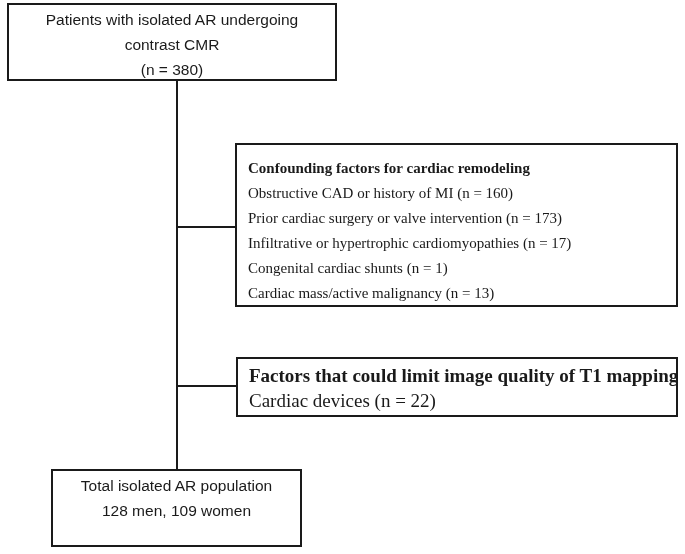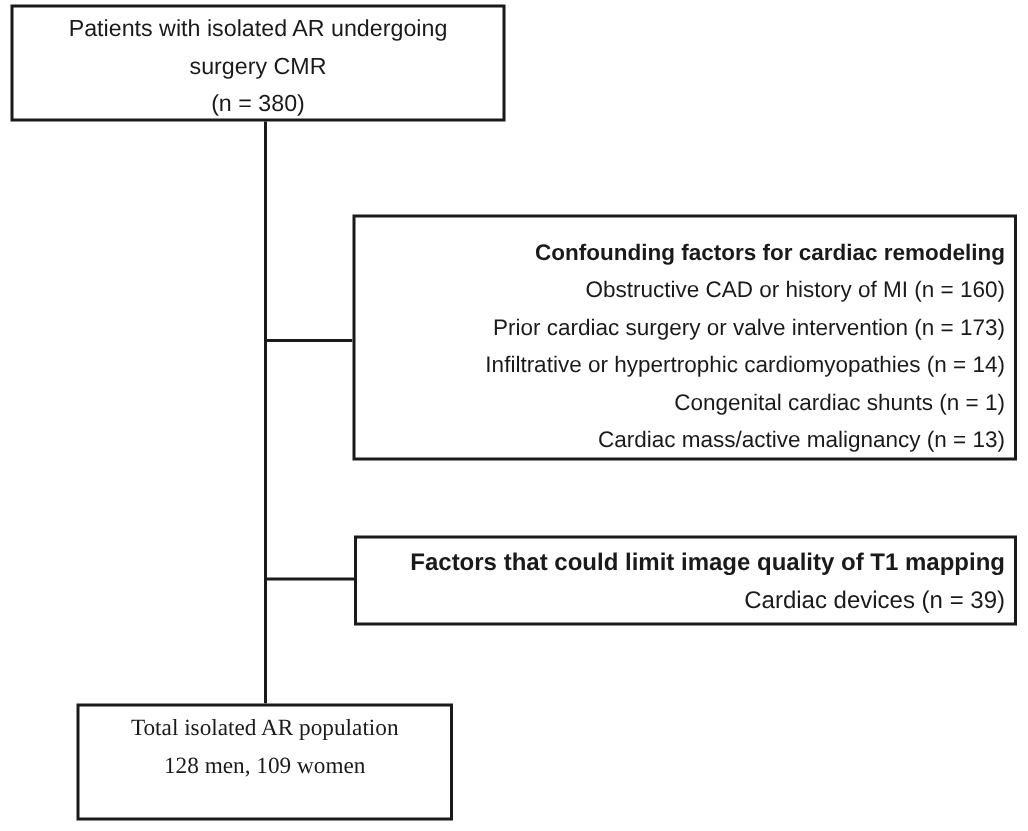--- a/index.html
+++ b/index.html
@@ -16,21 +16,21 @@
     overflow: hidden;
   }
   .box {
     position: absolute;
     background: #ffffff;
     border: 2px solid #1a1a1a;
     font-size: 15.5px;
     line-height: 25px;
   }
   .box.centered { text-align: center; }
-  .box.listing { text-align: right; }
+  .box.listing { text-align: left; font-family: Liberation Serif, serif; }
   .box .line, .box .item, .box .title { white-space: nowrap; }
   .box .title { font-weight: bold; }
 
   
   .box-top {
     left: 7px; top: 3px;
     width: 330px; height: 78px;
     padding-top: 2px;
   }
   
@@ -38,62 +38,61 @@
     left: 235px; top: 143px;
     width: 443px; height: 164px;
     padding: 11px 6px 0 11px;
     font-size: 15px;
   }
   
   .box-t1 {
     left: 236px; top: 357px;
     width: 442px; height: 60px;
     padding: 4px 6px 0 11px;
-    font-size: 16px;
+    font-size: 19px;
   }
   
   .box-bottom {
     left: 51px; top: 469px;
     width: 251px; height: 78px;
     padding-top: 2px;
-    font-family: Liberation Serif, serif;
   }
 
   .connector { position: absolute; background: #1a1a1a; }
   .v-main   { left: 176px; top: 81px;  width: 2px;  height: 388px; }
   .h-branch1{ left: 177px; top: 226px; width: 58px; height: 2px; }
   .h-branch2{ left: 177px; top: 385px; width: 59px; height: 2px; }
 </style>
 </head>
 <body>
 
 <div class="canvas">
 
   <div class="box centered box-top">
     <div class="line">Patients with isolated AR undergoing</div>
-    <div class="line">surgery CMR</div>
+    <div class="line">contrast CMR</div>
     <div class="line">(n = 380)</div>
   </div>
 
   <div class="connector v-main"></div>
   <div class="connector h-branch1"></div>
   <div class="connector h-branch2"></div>
 
   <div class="box listing box-confounding">
     <div class="title">Confounding factors for cardiac remodeling</div>
     <div class="item">Obstructive CAD or history of MI (n = 160)</div>
     <div class="item">Prior cardiac surgery or valve intervention (n = 173)</div>
-    <div class="item">Infiltrative or hypertrophic cardiomyopathies (n = 14)</div>
+    <div class="item">Infiltrative or hypertrophic cardiomyopathies (n = 17)</div>
     <div class="item">Congenital cardiac shunts (n = 1)</div>
     <div class="item">Cardiac mass/active malignancy (n = 13)</div>
   </div>
 
   <div class="box listing box-t1">
     <div class="title">Factors that could limit image quality of T1 mapping</div>
-    <div class="item">Cardiac devices (n = 39)</div>
+    <div class="item">Cardiac devices (n = 22)</div>
   </div>
 
   <div class="box centered box-bottom">
     <div class="line">Total isolated AR population</div>
     <div class="line">128 men, 109 women</div>
   </div>
 
 </div>
 
 </body></html>

